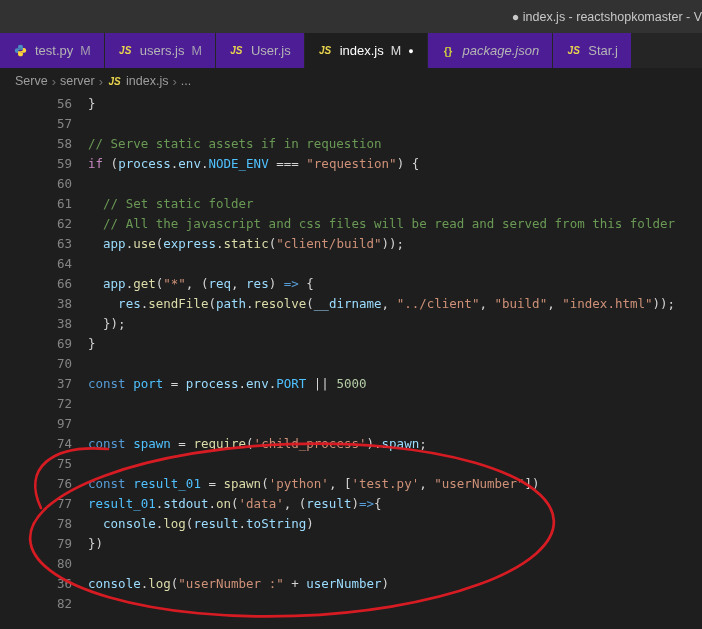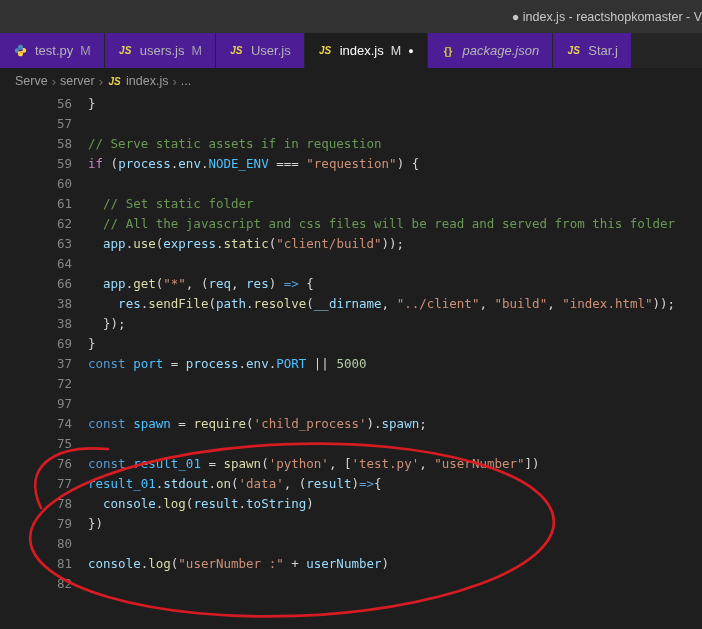--- a/index.html
+++ b/index.html
@@ -153,20 +153,24 @@
     </div>
     <div class="code-line">
       <span class="gutter">38</span>
       <span class="code"><span style="color: rgb(212, 212, 212);">  });</span></span>
     </div>
     <div class="code-line">
       <span class="gutter">69</span>
       <span class="code"><span style="color: rgb(212, 212, 212);">}</span></span>
     </div>
     <div class="code-line">
+      <span class="gutter">70</span>
+      <span class="code"></span>
+    </div>
+    <div class="code-line">
       <span class="gutter">37</span>
       <span class="code"><span style="color: rgb(86, 156, 214);">const</span><span style="color: rgb(212, 212, 212);"> </span><span style="color: rgb(79, 193, 255);">port</span><span style="color: rgb(212, 212, 212);"> = </span><span style="color: rgb(156, 220, 254);">process</span><span style="color: rgb(212, 212, 212);">.</span><span style="color: rgb(156, 220, 254);">env</span><span style="color: rgb(212, 212, 212);">.</span><span style="color: rgb(79, 193, 255);">PORT</span><span style="color: rgb(212, 212, 212);"> || </span><span style="color: rgb(181, 206, 168);">5000</span></span>
     </div>
     <div class="code-line">
       <span class="gutter">72</span>
       <span class="code"></span>
     </div>
     <div class="code-line">
       <span class="gutter">97</span>
       <span class="code"></span>
@@ -193,21 +197,21 @@
     </div>
     <div class="code-line">
       <span class="gutter">79</span>
       <span class="code"><span style="color: rgb(212, 212, 212);">})</span></span>
     </div>
     <div class="code-line">
       <span class="gutter">80</span>
       <span class="code"></span>
     </div>
     <div class="code-line">
-      <span class="gutter">81</span>
+      <span class="gutter">36</span>
       <span class="code"><span style="color: rgb(156, 220, 254);">console</span><span style="color: rgb(212, 212, 212);">.</span><span style="color: rgb(220, 220, 170);">log</span><span style="color: rgb(212, 212, 212);">(</span><span style="color: rgb(206, 145, 120);">"userNumber :"</span><span style="color: rgb(212, 212, 212);"> + </span><span style="color: rgb(156, 220, 254);">userNumber</span><span style="color: rgb(212, 212, 212);">)</span></span>
     </div>
     <div class="code-line">
       <span class="gutter">82</span>
       <span class="code"></span>
     </div>
   </div>
 
 <svg class="annotation-svg" viewBox="0 0 702 629">
   <ellipse class="annot-stroke" cx="292" cy="530" rx="262" ry="86" transform="rotate(-2 292 530)" fill="none" stroke="#E01B24" stroke-width="2.7" stroke-linecap="round" opacity="0.95"></ellipse>

